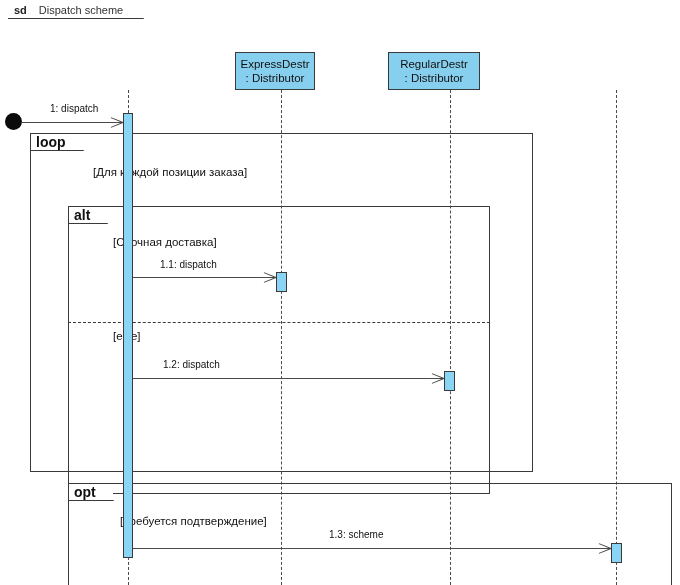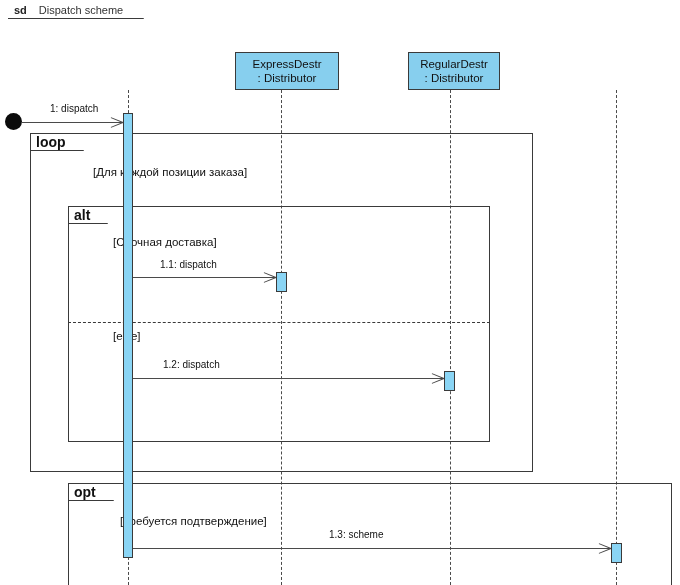--- a/index.html
+++ b/index.html
@@ -150,42 +150,42 @@
 </head>
 <body>
 
 <div id="canvas">
 
   <div class="frame-tab">
     <span class="kw">sd</span>
     <span>Dispatch scheme</span>
   </div>
 
-  <div class="lifeline-box" style="left:235px; top:52px; width:104px; height:38px;">
+  <div class="lifeline-box" style="left:235px; top:52px; width:80px; height:38px;">
     <span>ExpressDestr</span>
     <span>: Distributor</span>
   </div>
-  <div class="lifeline-box" style="left:408px; top:52px; width:92px; height:38px;">
+  <div class="lifeline-box" style="left:388px; top:52px; width:92px; height:38px;">
     <span>RegularDestr</span>
     <span>: Distributor</span>
   </div>
 
   <div class="lifeline-stem" style="left:128px; top:90px; height:495px;"></div>
   <div class="lifeline-stem" style="left:281px; top:90px; height:495px;"></div>
   <div class="lifeline-stem" style="left:450px; top:90px; height:495px;"></div>
   <div class="lifeline-stem" style="left:616px; top:90px; height:495px;"></div>
 
   <div class="fragment" style="left:30px; top:133px; width:503px; height:339px;">
     <div class="fragment-tab">
       <span>loop</span>
     </div>
   </div>
   <div class="guard" style="left:93px; top:166px;">[Для каждой позиции заказа]</div>
 
-  <div class="fragment" style="left:68px; top:206px; width:422px; height:236px;">
+  <div class="fragment" style="left:68px; top:206px; width:422px; height:288px;">
     <div class="fragment-tab">
       <span>alt</span>
     </div>
   </div>
   <div class="guard" style="left:113px; top:236px;">[Срочная доставка]</div>
 
   <div class="operand-divider" style="left:68px; top:322px; width:422px;"></div>
   <div class="guard" style="left:113px; top:330px;">[else]</div>
 
   <div class="fragment" style="left:68px; top:483px; width:604px; height:110px;">

